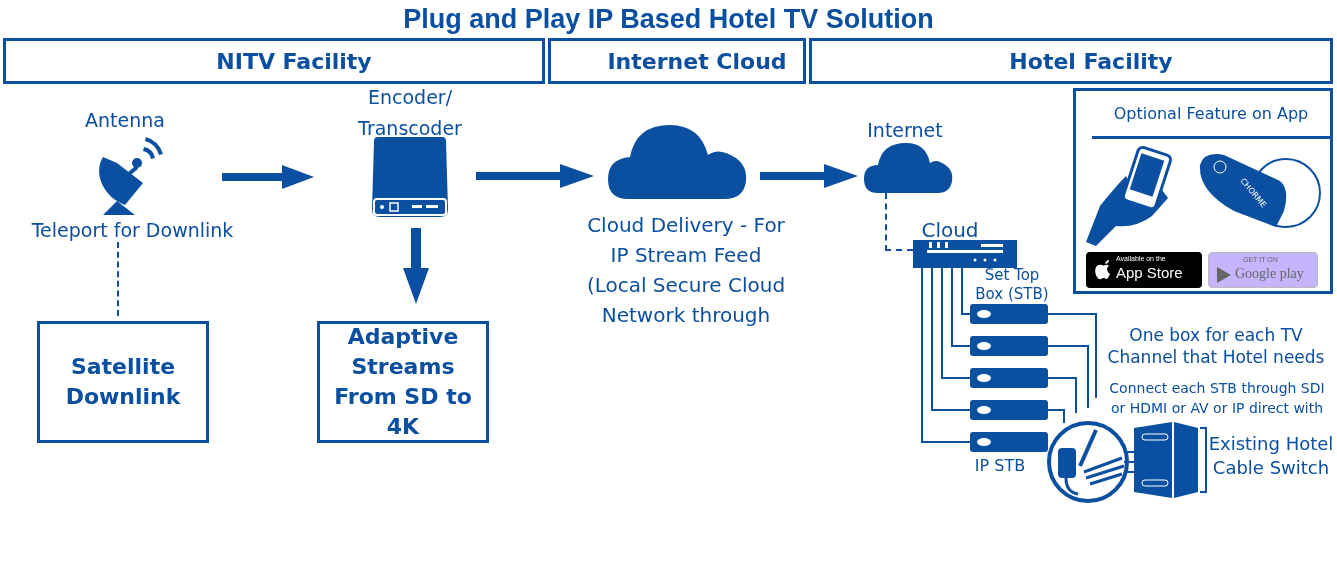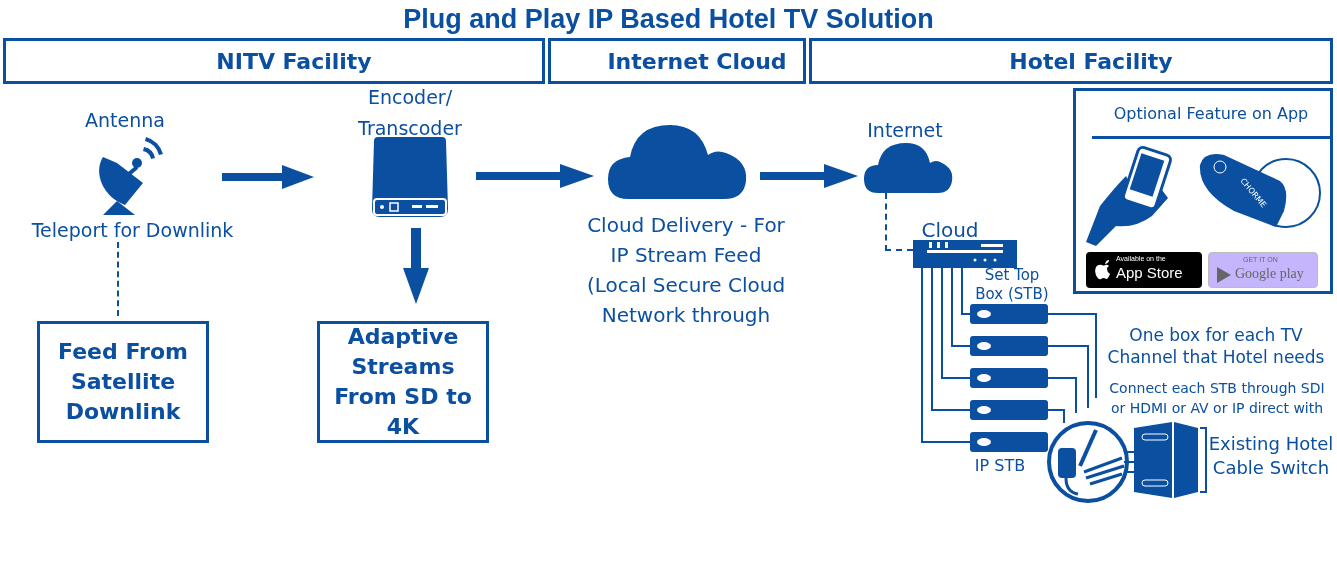--- a/index.html
+++ b/index.html
@@ -163,21 +163,20 @@
   <div>One box for each TV</div>
   <div>Channel that Hotel needs</div>
 </div>
 <div class="abs lbl" style="left:1094px;top:378px;width:246px;line-height:20px;font-size:14px;">
   <div>Connect each STB through SDI</div>
   <div>or HDMI or AV or IP direct with</div>
 </div>
 
 <div class="abs box" style="left:37px;top:321px;width:172px;height:122px;">
   <div>
-    <div>Feed From</div>
     <div>Satellite</div>
     <div>Downlink</div>
   </div>
 </div>
 <div class="abs box" style="left:317px;top:321px;width:172px;height:122px;">
   <div>
     <div>Adaptive</div>
     <div>Streams</div>
     <div>From SD to</div>
     <div>4K</div>

